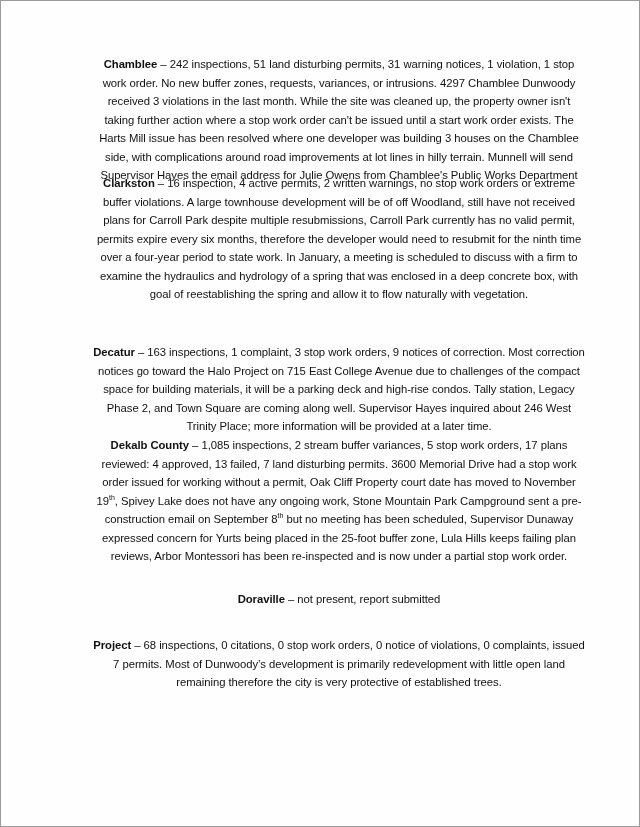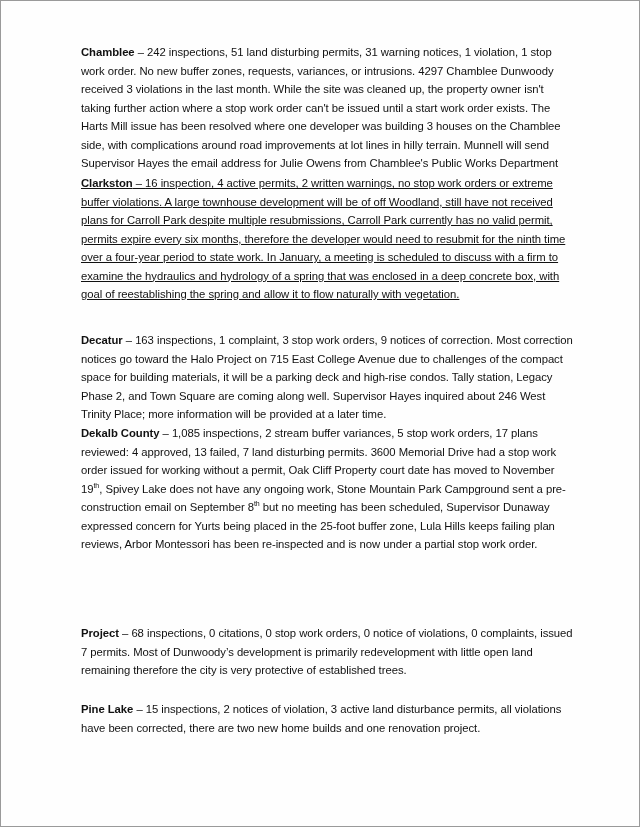--- a/index.html
+++ b/index.html
@@ -7,48 +7,49 @@
     width: 640px; height: 827px; background: #ffffff; overflow: hidden;
     font-family: "Liberation Sans", sans-serif; color: #111;
   }
   .page {
     position: relative; width: 638px; height: 825px;
     border: 1px solid #9a9a9a; background: #fefefe; box-sizing: content-box;
   }
   .para {
     position: absolute; left: 76px; width: 492px;
     font-size: 11.3px; line-height: 18.5px; letter-spacing: -0.05px;
-    margin: 4px;
+    margin: 16px;
+    text-align: center;
   }
   .para b { font-weight: bold; }
   sup { font-size: 7px; line-height: 0; vertical-align: super; }
 </style>
 </head>
 <body>
 
 <div class="page">
 
   <p class="para" style="top:38px;">
     <b>Chamblee</b><span> – </span><span>242 inspections, 51 land disturbing permits, 31 warning notices, 1 violation, 1 stop work order. No new buffer zones, requests, variances, or intrusions. 4297 Chamblee Dunwoody received 3 violations in the last month. While the site was cleaned up, the property owner isn't taking further action where a stop work order can't be issued until a start work order exists. The Harts Mill issue has been resolved where one developer was building 3 houses on the Chamblee side, with complications around road improvements at lot lines in hilly terrain. Munnell will send Supervisor Hayes the email address for Julie Owens from Chamblee's Public Works Department</span>
   </p>
 
-  <p class="para" style="top:169px;text-decoration:underline;">
+  <p class="para" style="top:157px;">
     <b>Clarkston</b><span> – </span><span>16 inspection, 4 active permits, 2 written warnings, no stop work orders or extreme buffer violations. A large townhouse development will be of off Woodland, still have not received plans for Carroll Park despite multiple resubmissions, Carroll Park currently has no valid permit, permits expire every six months, therefore the developer would need to resubmit for the ninth time over a four-year period to state work. In January, a meeting is scheduled to discuss with a firm to examine the hydraulics and hydrology of a spring that was enclosed in a deep concrete box, with goal of reestablishing the spring and allow it to flow naturally with vegetation.</span>
   </p>
 
   <p class="para" style="top:326px;">
     <b>Decatur</b><span> – </span><span>163 inspections, 1 complaint, 3 stop work orders, 9 notices of correction. Most correction notices go toward the Halo Project on 715 East College Avenue due to challenges of the compact space for building materials, it will be a parking deck and high-rise condos. Tally station, Legacy Phase 2, and Town Square are coming along well. Supervisor Hayes inquired about 246 West Trinity Place; more information will be provided at a later time.</span>
   </p>
 
   <p class="para" style="top:419px;">
     <b>Dekalb County</b><span> – </span><span>1,085 inspections, 2 stream buffer variances, 5 stop work orders, 17 plans reviewed: 4 approved, 13 failed, 7 land disturbing permits. 3600 Memorial Drive had a stop work order issued for working without a permit, Oak Cliff Property court date has moved to November 19</span><sup>th</sup><span>, Spivey Lake does not have any ongoing work, Stone Mountain Park Campground sent a pre-construction email on September 8</span><sup>th</sup><span> but no meeting has been scheduled, Supervisor Dunaway expressed concern for Yurts being placed in the 25-foot buffer zone, Lula Hills keeps failing plan reviews, Arbor Montessori has been re-inspected and is now under a partial stop work order.</span>
   </p>
 
+  <p class="para" style="top:573px;">
+    <b>Doraville</b><span> – </span><span>not present, report submitted</span>
+  </p>
 
   <p class="para" style="top:619px;">
     <b>Project</b><span> – </span><span>68 inspections, 0 citations, 0 stop work orders, 0 notice of violations, 0 complaints, issued 7 permits. Most of Dunwoody’s development is primarily redevelopment with little open land remaining therefore the city is very protective of established trees.</span>
   </p>
 
-  <p class="para" style="top:695px;">
-    <b>Pine Lake</b><span> – </span><span>15 inspections, 2 notices of violation, 3 active land disturbance permits, all violations have been corrected, there are two new home builds and one renovation project.</span>
-  </p>
 
 </div>
 
 </body></html>

